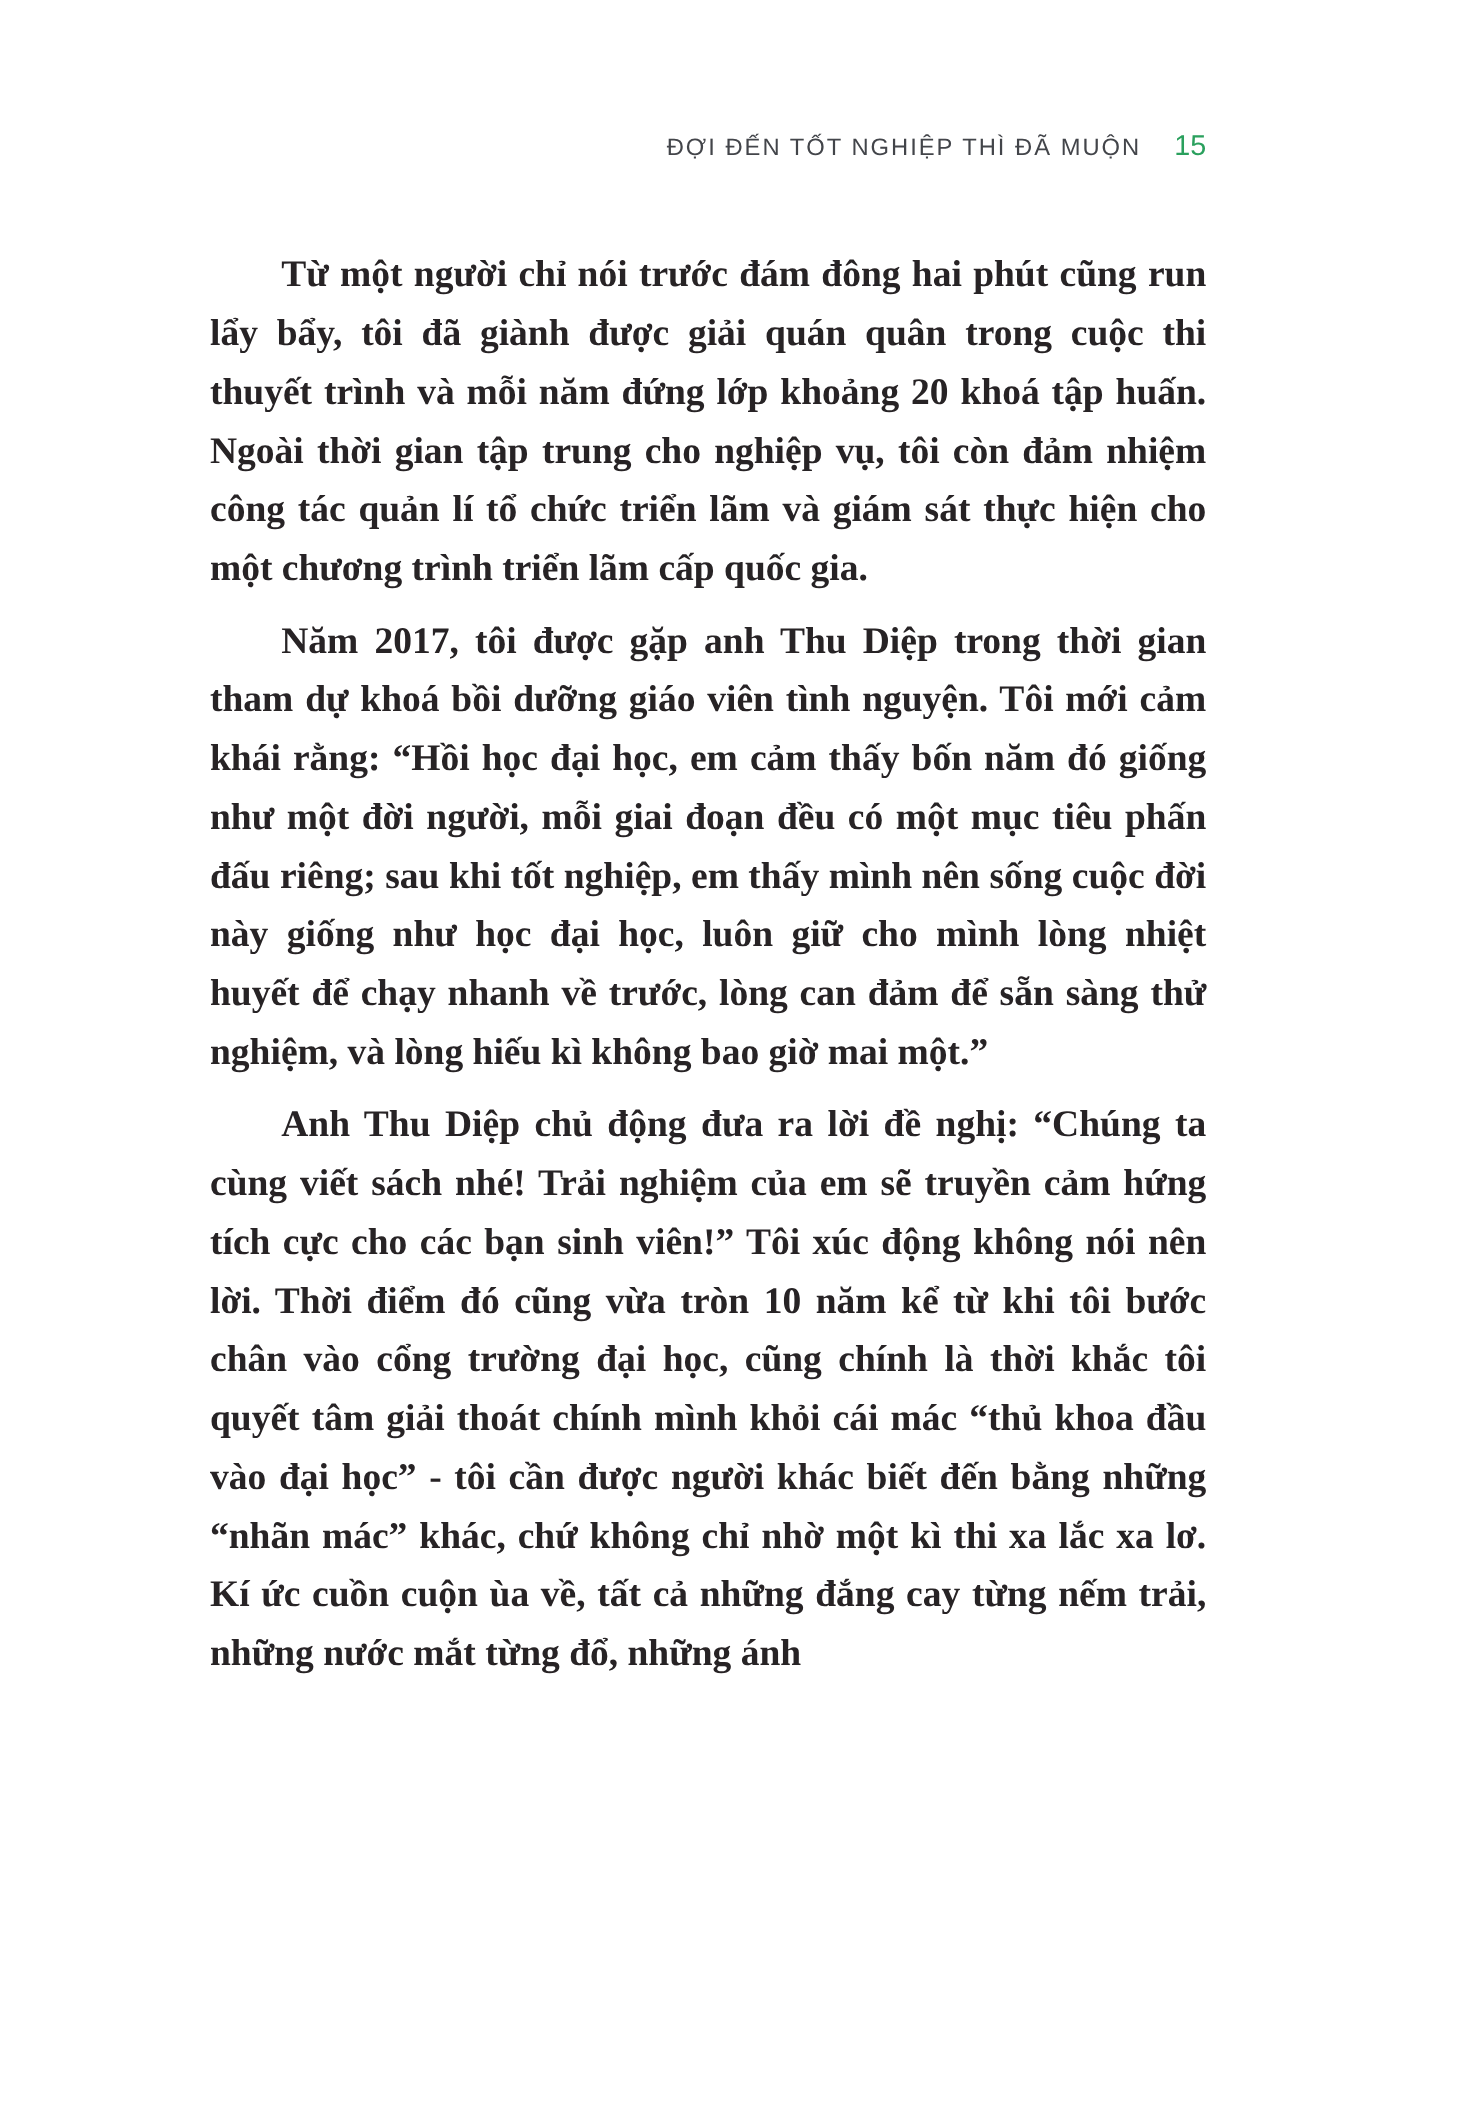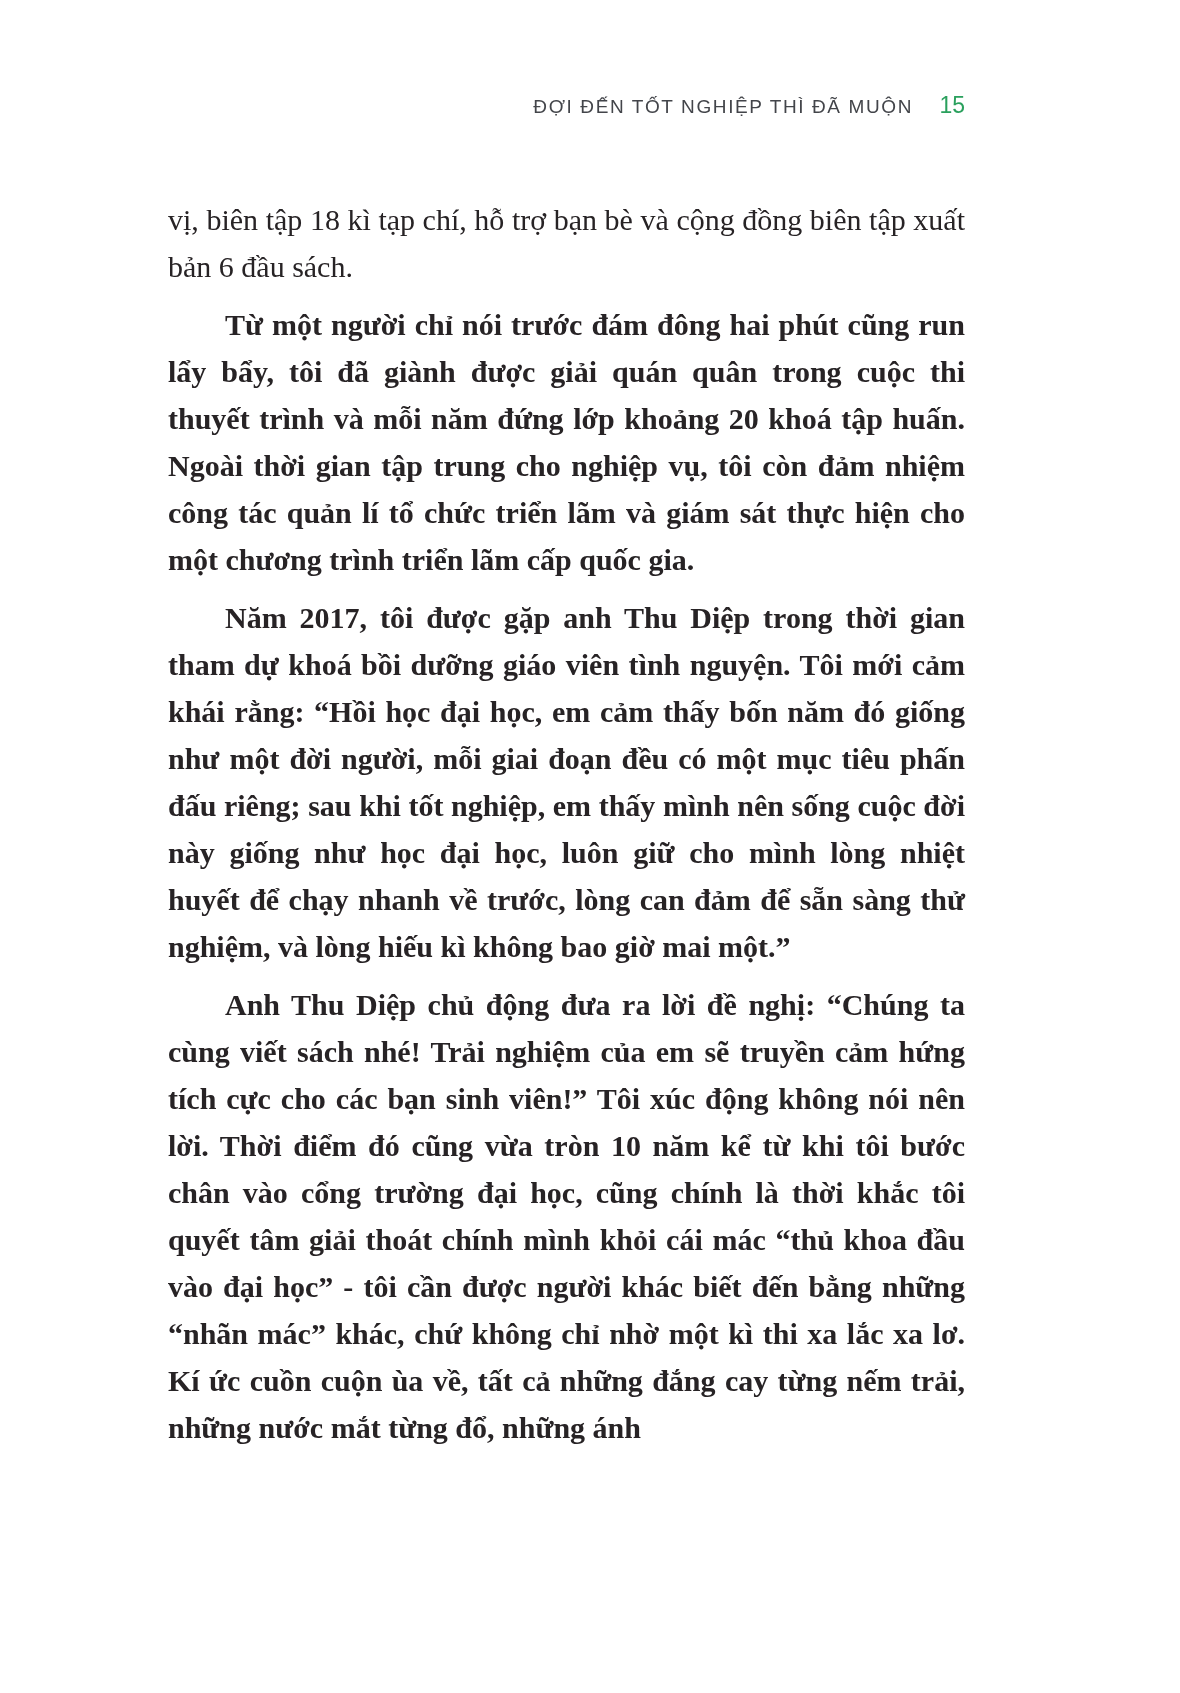--- a/index.html
+++ b/index.html
@@ -9,21 +9,21 @@
   }
   .page {
     position: relative;
     width: 1180px;
     height: 1693px;
     background: #ffffff;
     overflow: hidden;
   }
   .running-header {
     position: absolute;
-    top: 92px;
+    top: 103px;
     left: 168px;
     width: 797px;
     text-align: right;
     font-family: "Liberation Sans", sans-serif;
     white-space: nowrap;
   }
   .running-title {
     display: inline-block;
     font-size: 19px;
     letter-spacing: 1.6px;
@@ -63,19 +63,18 @@
 <body>
 
 <div class="page">
 
   <div class="running-header">
     <span class="running-title">ĐỢI ĐẾN TỐT NGHIỆP THÌ ĐÃ MUỘN</span>
     <span class="page-number">15</span>
   </div>
 
   <div class="body-text">
-    <p>vị, biên tập 18 kì tạp chí, hỗ trợ bạn bè và cộng đồng biên tập xuất bản 6 đầu sách.</p>
     <p class="indent">Từ một người chỉ nói trước đám đông hai phút cũng run lẩy bẩy, tôi đã giành được giải quán quân trong cuộc thi thuyết trình và mỗi năm đứng lớp khoảng 20 khoá tập huấn. Ngoài thời gian tập trung cho nghiệp vụ, tôi còn đảm nhiệm công tác quản lí tổ chức triển lãm và giám sát thực hiện cho một chương trình triển lãm cấp quốc gia.</p>
     <p class="indent">Năm 2017, tôi được gặp anh Thu Diệp trong thời gian tham dự khoá bồi dưỡng giáo viên tình nguyện. Tôi mới cảm khái rằng: “Hồi học đại học, em cảm thấy bốn năm đó giống như một đời người, mỗi giai đoạn đều có một mục tiêu phấn đấu riêng; sau khi tốt nghiệp, em thấy mình nên sống cuộc đời này giống như học đại học, luôn giữ cho mình lòng nhiệt huyết để chạy nhanh về trước, lòng can đảm để sẵn sàng thử nghiệm, và lòng hiếu kì không bao giờ mai một.”</p>
     <p class="indent">Anh Thu Diệp chủ động đưa ra lời đề nghị: “Chúng ta cùng viết sách nhé! Trải nghiệm của em sẽ truyền cảm hứng tích cực cho các bạn sinh viên!” Tôi xúc động không nói nên lời. Thời điểm đó cũng vừa tròn 10 năm kể từ khi tôi bước chân vào cổng trường đại học, cũng chính là thời khắc tôi quyết tâm giải thoát chính mình khỏi cái mác “thủ khoa đầu vào đại học” - tôi cần được người khác biết đến bằng những “nhãn mác” khác, chứ không chỉ nhờ một kì thi xa lắc xa lơ. Kí ức cuồn cuộn ùa về, tất cả những đắng cay từng nếm trải, những nước mắt từng đổ, những ánh</p>
   </div>
 
 </div>
 
 </body></html>

